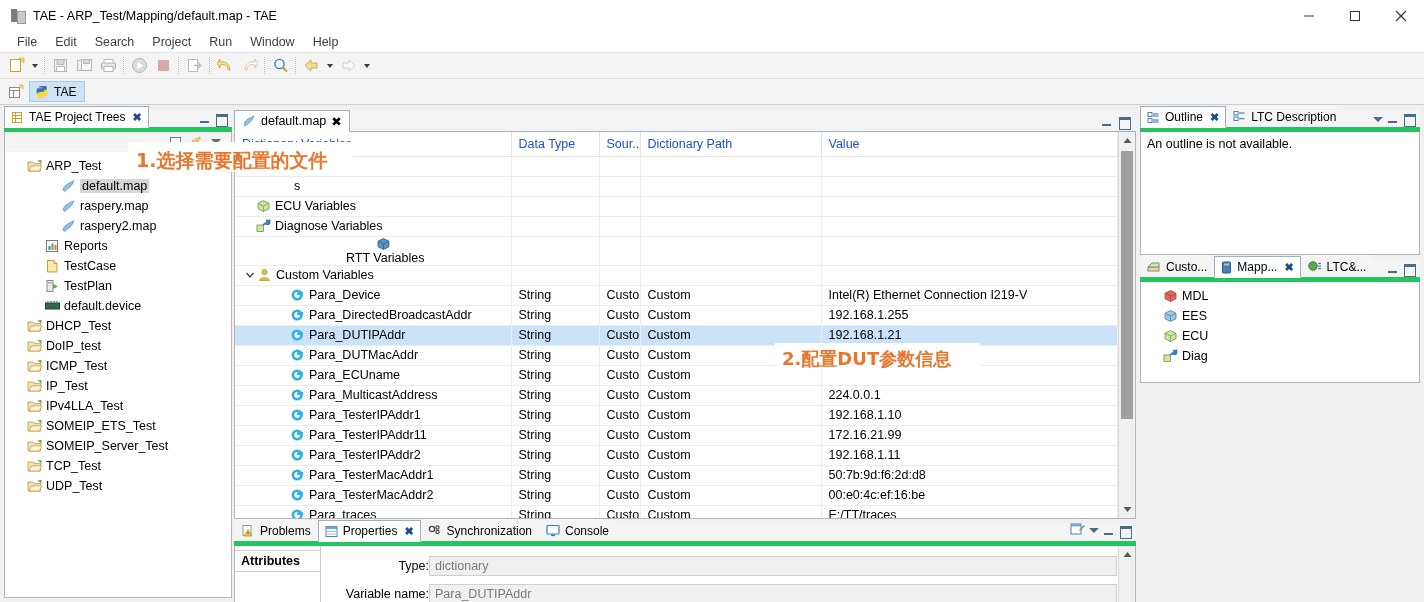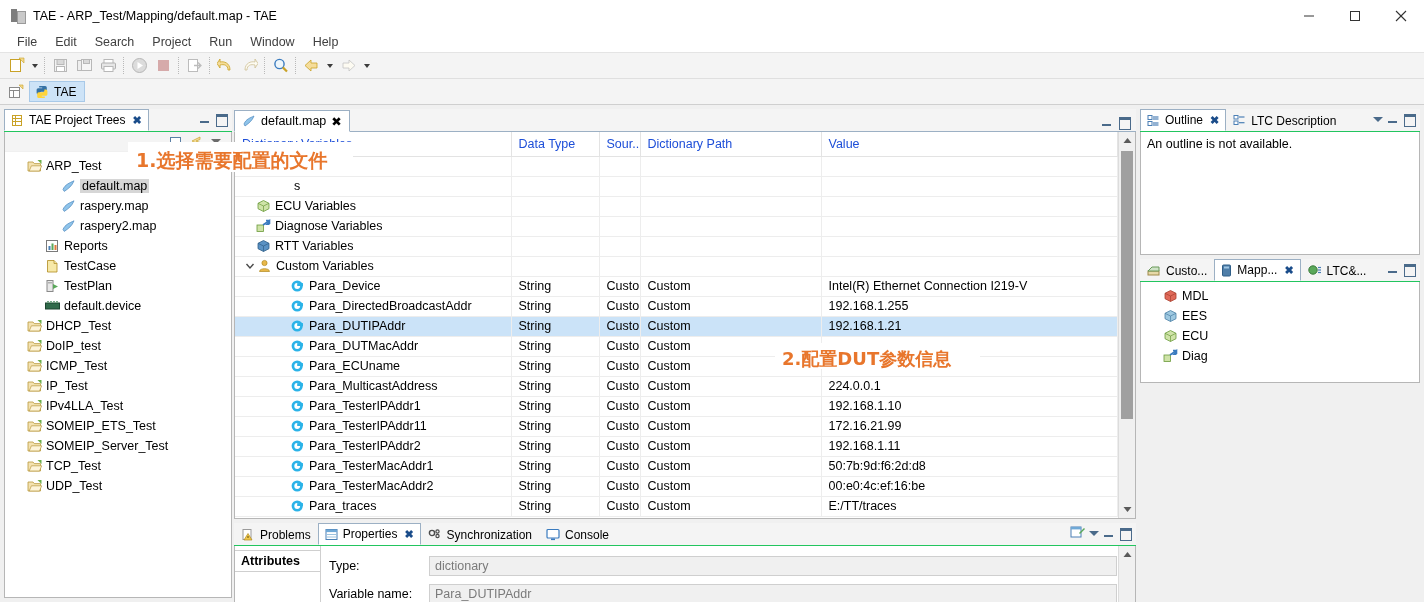--- a/index.html
+++ b/index.html
@@ -57,22 +57,22 @@
     display:flex; align-items:center; gap:5px; height:21px; padding:0 8px 0 5px;
     background:#cde3f7; border:1px solid #a8c9e8; font-size:12px; color:#000;
   }
 
   
   .workbench{ position:absolute; left:0; top:105px; right:0; bottom:0; background:#f0f0f0; }
 
   
   .view{ position:absolute; background:#fff; }
   .viewtabs{
-    height:23px; display:flex; background:#f4f4f4;
-    border-bottom:1px solid #22c55e; position:relative;
+    height:23px; display:flex; align-items:flex-end; background:#f4f4f4;
+    border-bottom:5px solid #22c55e; position:relative;
   }
   .vtab{
     display:flex; align-items:center; gap:5px; height:22px; padding:0 6px;
     font-size:12px; background:#f4f4f4; border:1px solid transparent; border-bottom:none;
     color:#000; white-space:nowrap;
   }
   .vtab.sel{
     background:#ffffff; border:1px solid #9cb0c4; border-bottom:1px solid #fff;
     margin-bottom:-1px;
   }
@@ -134,21 +134,21 @@
   
   #mapview{ right:4px; top:154px; width:280px; height:124px; }
 
   
   #bottom{ left:234px; top:418px; right:288px; bottom:-2px; }
   .prop-area{ display:flex; height:100%; }
   .prop-left{ width:86px; border-right:1px solid #cfcfcf; background:#fff; padding-top:4px;}
   .prop-tabsel{ font-weight:bold; font-size:12.5px; padding:3px 6px; border:1px solid #cfcfcf;
     border-left:none; border-right:none; background:#fff;}
   .prop-right{ flex:1; padding:6px 0 0 8px; }
-  .prow{ display:flex; align-items:center; height:28px; }
+  .prow{ display:flex; align-items:center; height:28px;text-align:right; }
   .plabel{ width:100px; font-size:12.5px; }
   .pfield{ flex:1; height:20px; background:#f0f0f0; border:1px solid #cfcfcf; color:#7a7a7a;
            font-size:12.5px; display:flex; align-items:center; padding-left:5px; margin-right:18px;}
 
   
   .anno{
     position:absolute; color:#E8762C; font-weight:bold; white-space:nowrap;
     font-family:"DejaVu Sans", sans-serif;
   }
   #anno1{ left:136px; top:148px; font-size:19px; }
@@ -552,21 +552,21 @@
                     <span style="margin-left: 4px;">Diagnose Variables</span>
                   </div>
                 </td>
                 <td></td>
                 <td></td>
                 <td></td>
                 <td></td>
               </tr>
               <tr>
                 <td>
-                  <div class="cellflex" style="padding-left: 14px;">
+                  <div class="cellflex" style="padding-left: 14px; flex-direction: column;">
                     <svg width="15" height="14">
                       <path d="M7.5 1.5 L13 4.3 L13 9.7 L7.5 12.5 L2 9.7 L2 4.3 z" fill="#5b92c4" stroke="#2f5e88" stroke-width=".8"></path>
                       <path d="M2 4.3 L7.5 7 L13 4.3 M7.5 7 L7.5 12.5" fill="none" stroke="#2f5e88" stroke-width=".7"></path>
                     </svg>
                     <span style="margin-left: 4px;">RTT Variables</span>
                   </div>
                 </td>
                 <td></td>
                 <td></td>
                 <td></td>

